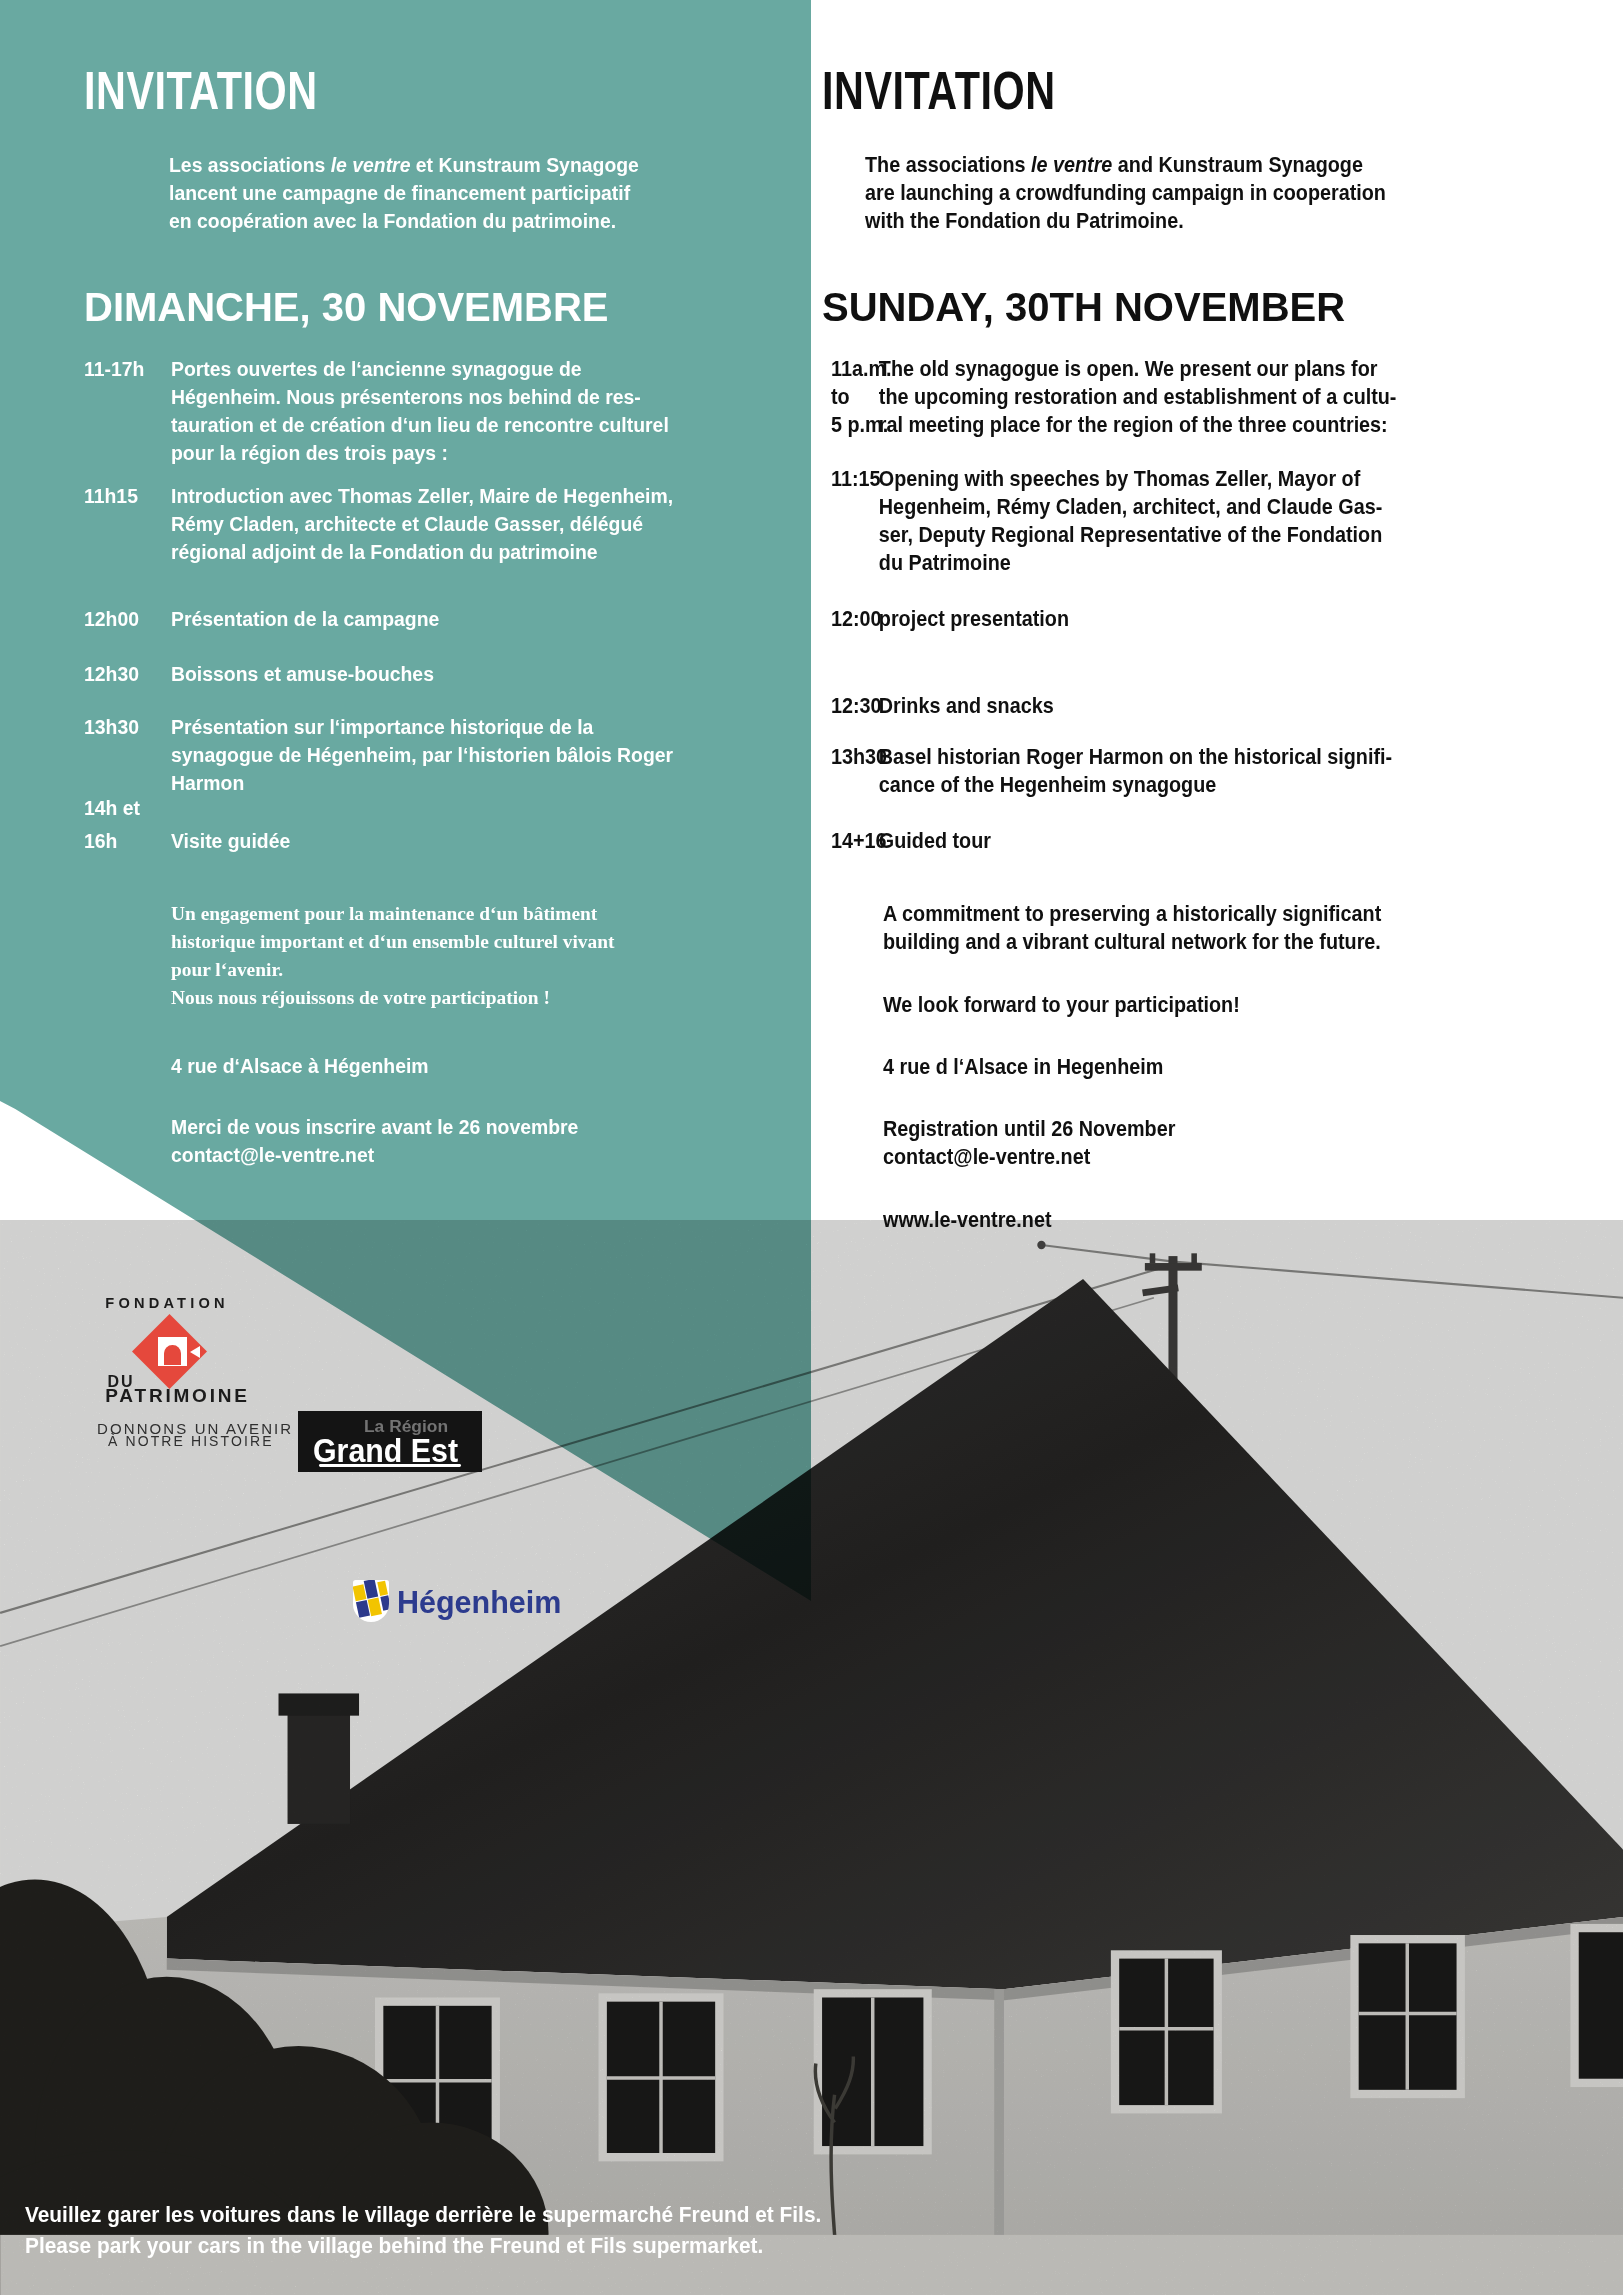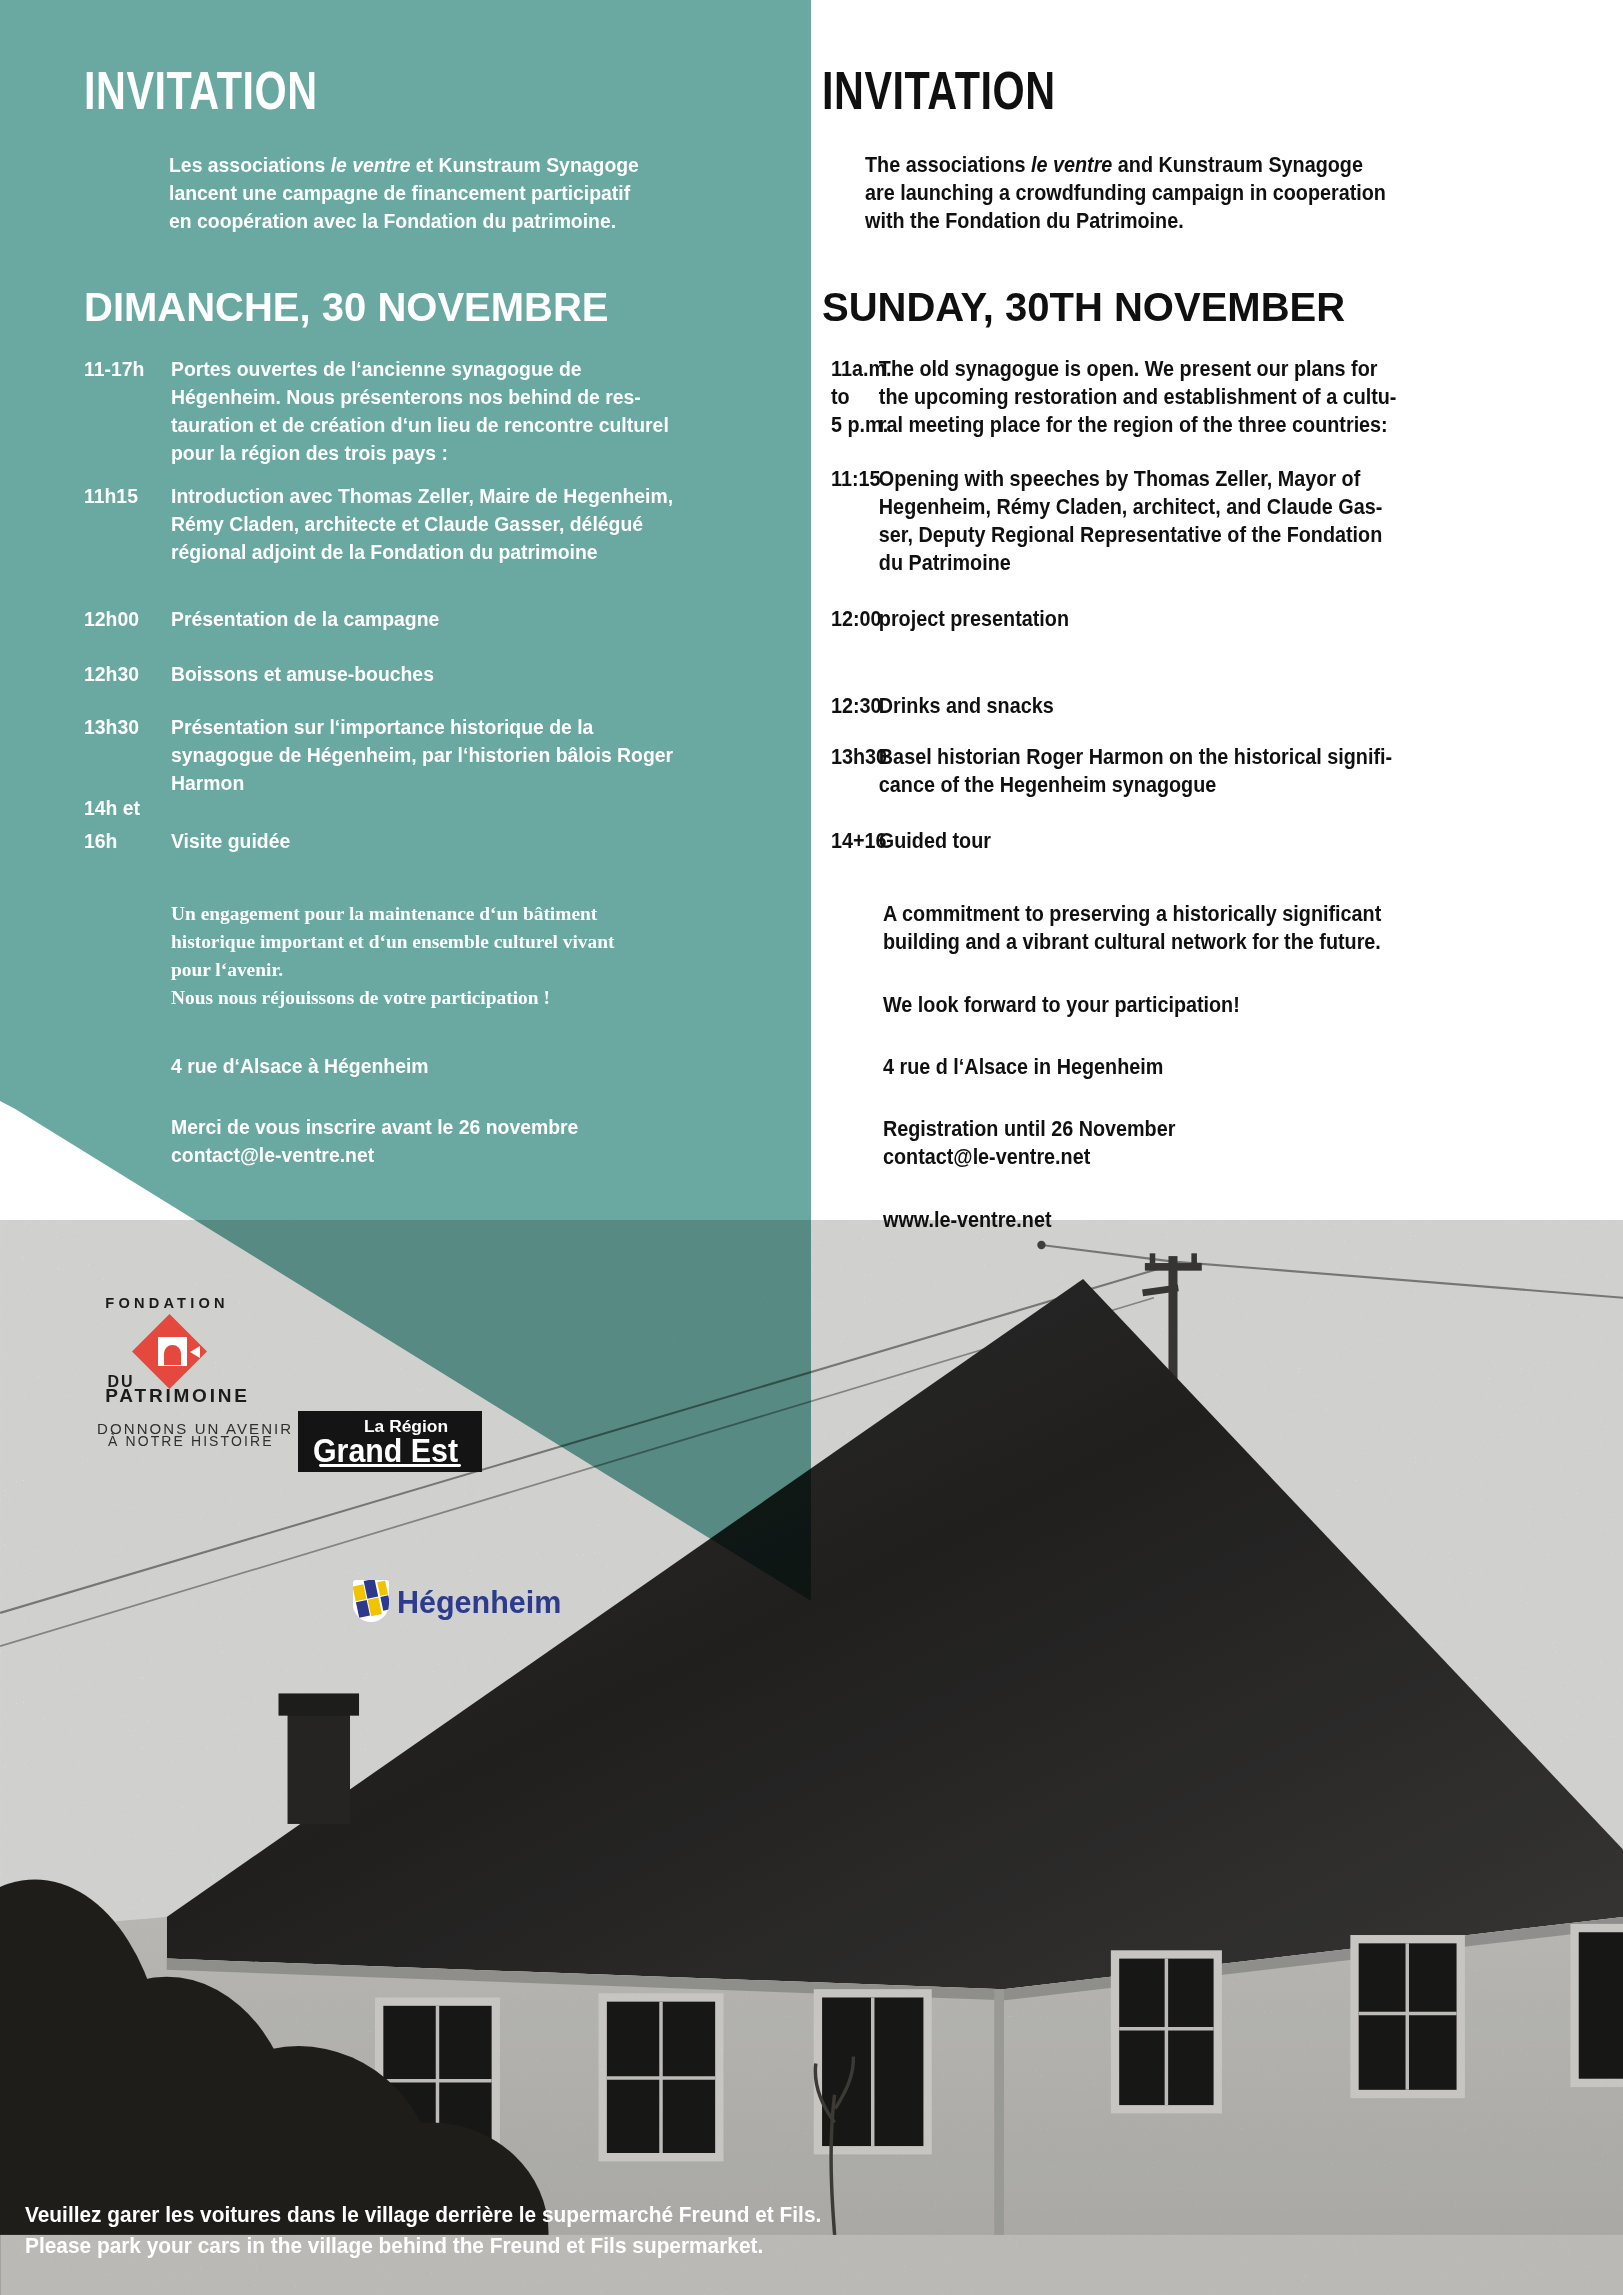--- a/index.html
+++ b/index.html
@@ -38,21 +38,21 @@
   .fdp-white{position:absolute;left:61px;top:46px;width:29px;height:29px;background:#fff;}
   .fdp-arch{position:absolute;left:67px;top:54px;width:16.7px;height:20px;background:#e5483c;border-radius:8.3px 8.3px 0 0;}
   .fdp-notch{position:absolute;left:93px;top:55px;width:0;height:0;border-top:6.2px solid transparent;
         border-bottom:6.2px solid transparent;border-right:10.4px solid #fff;}
   .fdp-du{position:absolute;left:10.4px;top:82px;font-size:16px;font-weight:bold;letter-spacing:2.1px;}
   .fdp-name{position:absolute;left:8.3px;top:94px;font-size:19px;font-weight:bold;letter-spacing:2.8px;white-space:nowrap;}
   .fdp-tag1{position:absolute;left:0px;top:129px;font-size:15px;letter-spacing:2.1px;color:#2f2f2f;white-space:nowrap;}
   .fdp-tag2{position:absolute;left:11px;top:142px;font-size:14px;letter-spacing:2.1px;color:#2f2f2f;white-space:nowrap;}
   
   #ge{position:absolute;left:283px;top:1411px;width:184px;height:61px;background:#141414;}
-  .ge-top{position:absolute;left:66px;top:4.9px;font-size:17.4px;font-weight:bold;color:#ffffff;white-space:nowrap;}
+  .ge-top{position:absolute;left:66px;top:4.9px;font-size:17.4px;font-weight:bold;color:#737373;white-space:nowrap;}
   .ge-main{position:absolute;left:15.3px;top:21px;font-size:33px;font-weight:bold;color:#fff;white-space:nowrap;
         transform:scaleX(0.92);transform-origin:0 0;}
   .ge-line{position:absolute;left:21px;top:53px;width:142px;height:2.8px;background:#fff;border-radius:1.4px;}
   
   #alsace{position:absolute;left:76px;top:1490px;width:229px;height:78px;}
   .al-name{position:absolute;left:71px;top:21px;font-size:36px;font-weight:bold;color:#e2001a;letter-spacing:0.7px;
         white-space:nowrap;transform:scaleX(0.92);transform-origin:0 0;}
   .al-sub{position:absolute;left:71px;top:58px;font-size:17.4px;color:#1d509f;white-space:nowrap;}
   
   #heg{position:absolute;left:321px;top:1577px;width:194px;height:49px;margin-left:17px;}

